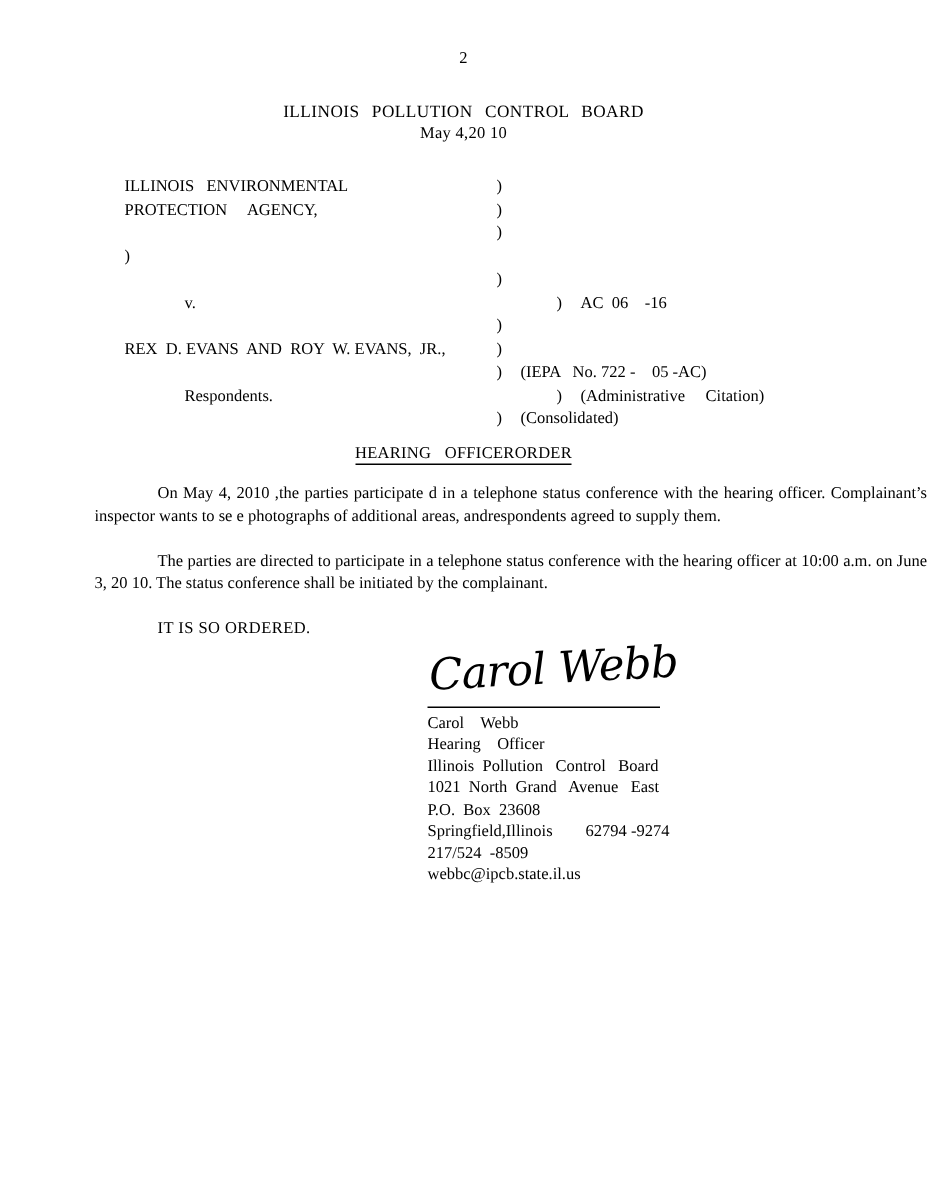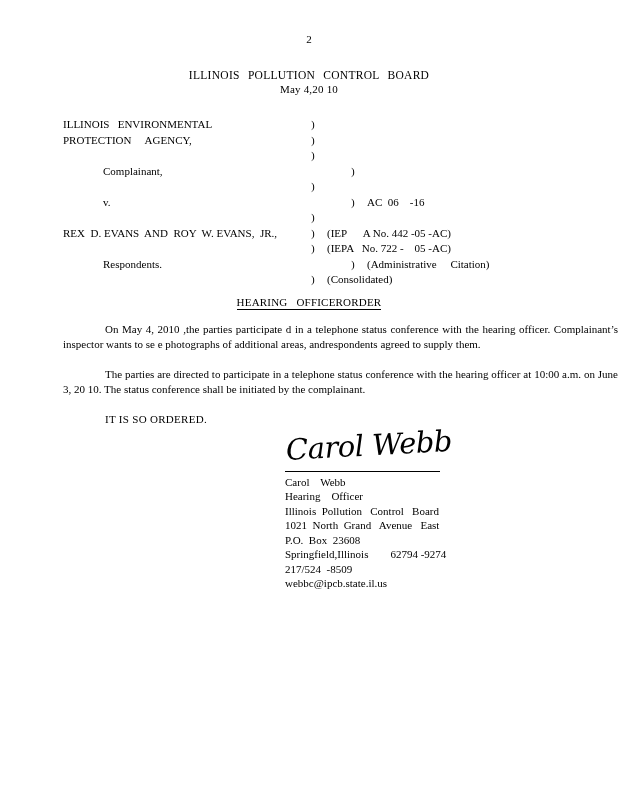--- a/index.html
+++ b/index.html
@@ -45,20 +45,21 @@
   .caption {
     margin-top: 22px;
     padding-left: 63px;
     padding-right: 60px;
     font-size: 11px;
     line-height: 15.5px;
   }
   .caption-row {
     display: flex;
     align-items: flex-start;
+    margin-left: 20px;
   }
   .cap-left {
     width: 248px;
     flex: 0 0 248px;
     white-space: pre;
   }
   .cap-paren {
     width: 16px;
     flex: 0 0 16px;
   }
@@ -146,42 +147,40 @@
       <div class="cap-left">PROTECTION     AGENCY,</div>
       <div class="cap-paren">)</div>
       <div class="cap-right"></div>
     </div>
     <div class="caption-row">
       <div class="cap-left">&nbsp;</div>
       <div class="cap-paren">)</div>
       <div class="cap-right"></div>
     </div>
     <div class="caption-row">
-      <div class="cap-left indent-1">Complainant,</div>
       <div class="cap-paren">)</div>
       <div class="cap-right"></div>
     </div>
     <div class="caption-row">
       <div class="cap-left">&nbsp;</div>
       <div class="cap-paren">)</div>
       <div class="cap-right"></div>
     </div>
     <div class="caption-row">
       <div class="cap-left indent-v">v.</div>
       <div class="cap-paren">)</div>
       <div class="cap-right">AC  06    -16</div>
     </div>
     <div class="caption-row">
       <div class="cap-left">&nbsp;</div>
       <div class="cap-paren">)</div>
     </div>
     <div class="caption-row">
       <div class="cap-left">REX  D. EVANS  AND  ROY  W. EVANS,  JR.,</div>
       <div class="cap-paren">)</div>
-      <div class="cap-right">(IEP      A No. 442 -05 -AC)</div>
     </div>
     <div class="caption-row">
       <div class="cap-left">&nbsp;</div>
       <div class="cap-paren">)</div>
       <div class="cap-right">(IEPA   No. 722 -    05 -AC)</div>
     </div>
     <div class="caption-row">
       <div class="cap-left indent-1">Respondents.</div>
       <div class="cap-paren">)</div>
       <div class="cap-right">(Administrative     Citation)</div>

